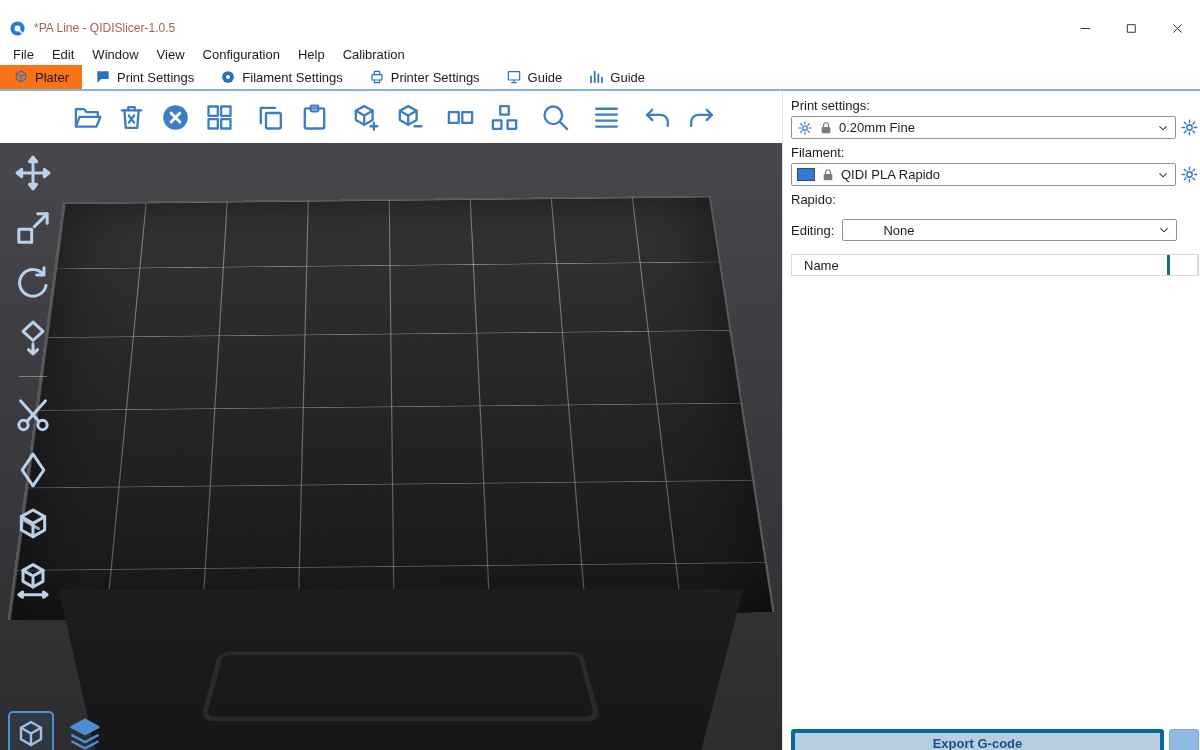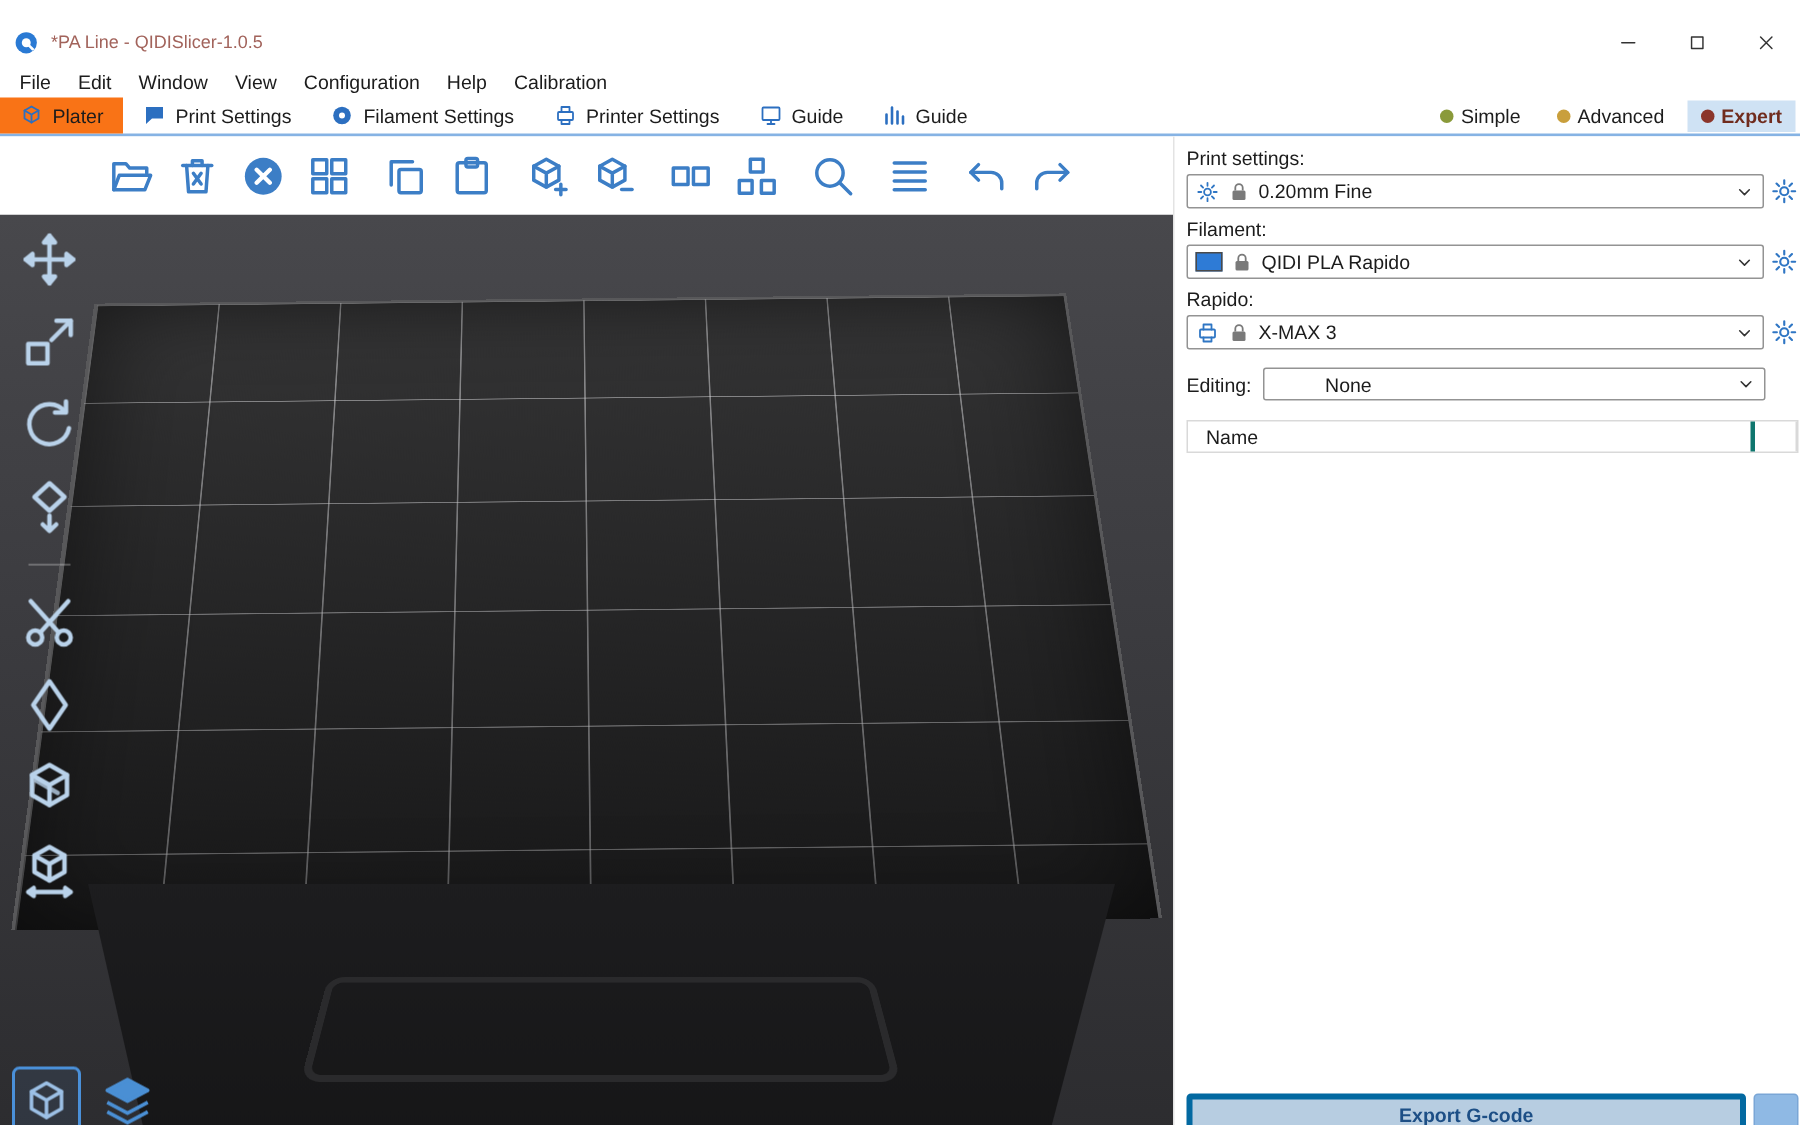--- a/index.html
+++ b/index.html
@@ -181,34 +181,20 @@
             </svg></span>
           <span class="tab-label">Guide</span>
         </div>
         <div class="tab">
           <span class="tab-icon" data-icon="guide"><svg viewBox="0 0 24 24" stroke="currentColor" stroke-width="2.6" stroke-linecap="round" fill="none">
               <path d="M4.5 20v-9M10 20V4M15.5 20V8M21 20v-7"></path>
             </svg></span>
           <span class="tab-label">Guide</span>
         </div>
       </div>
-    <div class="modes" id="modes">
-        <div class="mode">
-          <span class="mode-dot" style="background: rgb(138, 154, 58);"></span>
-          <span>Simple</span>
-        </div>
-        <div class="mode">
-          <span class="mode-dot" style="background: rgb(201, 159, 60);"></span>
-          <span>Advanced</span>
-        </div>
-        <div class="mode selected">
-          <span class="mode-dot" style="background: rgb(139, 53, 43);"></span>
-          <span>Expert</span>
-        </div>
-      </div>
   </div>
 
   <div class="content">
 
     <div class="viewport">
       <div class="top-toolbar" id="top-toolbar">
           <div class="tb-group">
             <span class="tool" data-icon="open"><svg viewBox="0 0 24 24" fill="none" stroke="currentColor" stroke-width="1.8" stroke-linecap="round" stroke-linejoin="round">
                 <path d="M3 19V5.5h6.2l2 2.3H20v2.7"></path>
                 <path d="M3 19l2.8-7.5H22L19 19z"></path>
@@ -381,40 +367,20 @@
                 <path d="M6.5 9.5l5.5 5.5 5.5-5.5"></path>
               </svg></span>
         </div>
         <span class="gear-btn" data-icon="gear"><svg viewBox="0 0 24 24" fill="none" stroke="currentColor" stroke-width="1.8" stroke-linecap="round">
               <circle cx="12" cy="12" r="3.4"></circle>
               <path d="M12 2.8v3M12 18.2v3M2.8 12h3M18.2 12h3M5.5 5.5l2.1 2.1M16.4 16.4l2.1 2.1M18.5 5.5l-2.1 2.1M7.6 16.4l-2.1 2.1"></path>
             </svg></span>
       </div>
 
       <div class="side-label">Rapido:</div>
-      <div class="combo-row">
-        <div class="combo">
-          <span class="cicon blue" data-icon="printer"><svg viewBox="0 0 24 24" fill="none" stroke="currentColor" stroke-width="1.8" stroke-linecap="round" stroke-linejoin="round">
-                <rect x="4.5" y="8.5" width="15" height="8" rx="1"></rect>
-                <path d="M8 8.5V3.5h8v5M8 16.5v4h8v-4"></path>
-              </svg></span>
-          <span class="cicon gray" data-icon="lock"><svg viewBox="0 0 24 24">
-                <rect x="5.5" y="10.5" width="13" height="9.5" rx="1.5" fill="currentColor"></rect>
-                <path d="M8.3 10.5V7.8a3.7 3.7 0 0 1 7.4 0v2.7" fill="none" stroke="currentColor" stroke-width="1.8"></path>
-              </svg></span>
-          <span class="combo-text">X-MAX 3</span>
-          <span class="chev" data-icon="chevron-down"><svg viewBox="0 0 24 24" fill="none" stroke="currentColor" stroke-width="1.8" stroke-linecap="round" stroke-linejoin="round">
-                <path d="M6.5 9.5l5.5 5.5 5.5-5.5"></path>
-              </svg></span>
-        </div>
-        <span class="gear-btn" data-icon="gear"><svg viewBox="0 0 24 24" fill="none" stroke="currentColor" stroke-width="1.8" stroke-linecap="round">
-              <circle cx="12" cy="12" r="3.4"></circle>
-              <path d="M12 2.8v3M12 18.2v3M2.8 12h3M18.2 12h3M5.5 5.5l2.1 2.1M16.4 16.4l2.1 2.1M18.5 5.5l-2.1 2.1M7.6 16.4l-2.1 2.1"></path>
-            </svg></span>
-      </div>
 
       <div class="inline-row">
         <span>Editing:</span>
         <div class="combo">
           <span class="combo-text">None</span>
           <span class="chev" data-icon="chevron-down"><svg viewBox="0 0 24 24" fill="none" stroke="currentColor" stroke-width="1.8" stroke-linecap="round" stroke-linejoin="round">
                 <path d="M6.5 9.5l5.5 5.5 5.5-5.5"></path>
               </svg></span>
         </div>
       </div>

